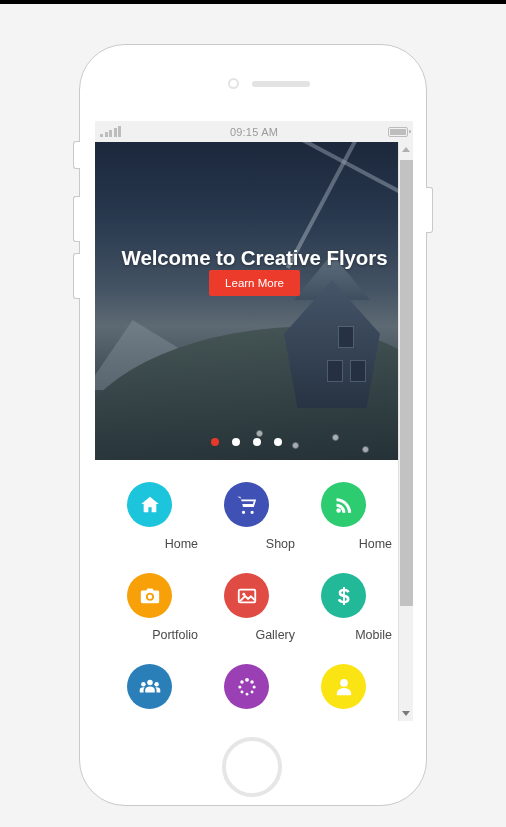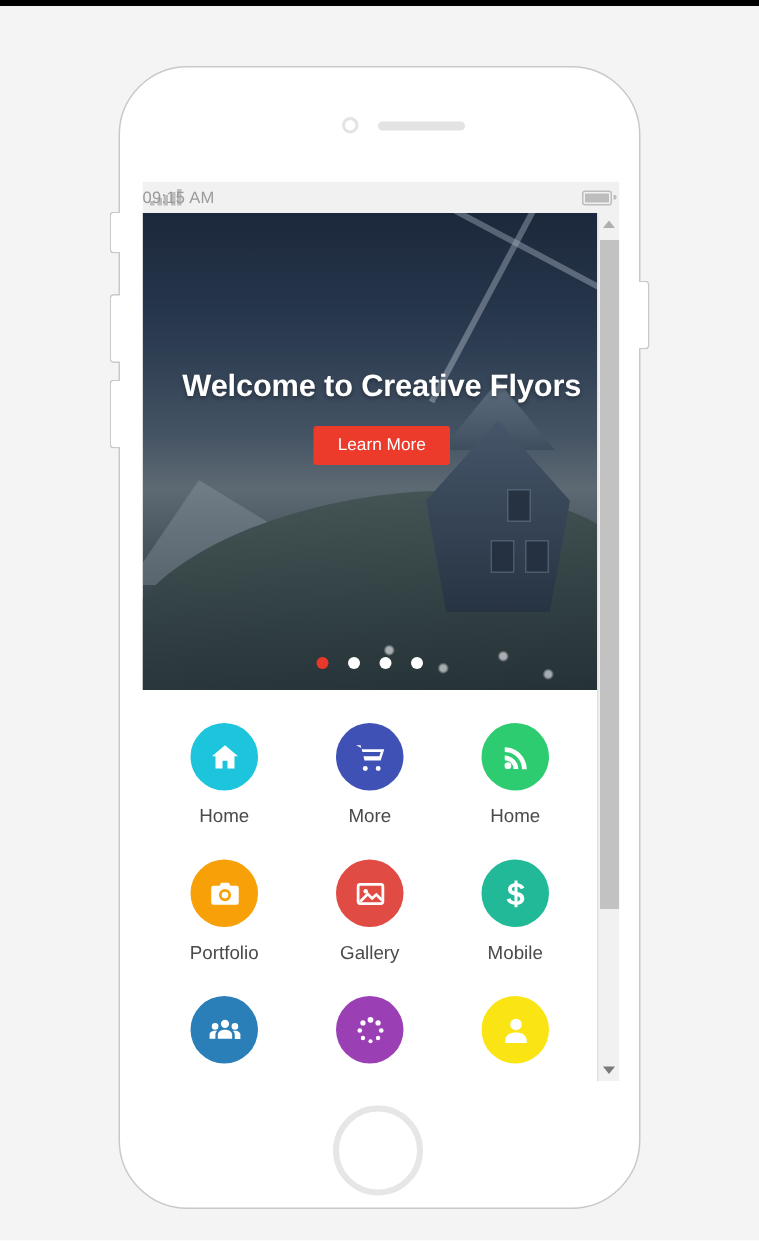--- a/index.html
+++ b/index.html
@@ -143,21 +143,21 @@
   .signal i:nth-child(3){height:7px;}
   .signal i:nth-child(4){height:9px;}
   .signal i:nth-child(5){height:11px;}
 
   .clock {
     font-size: 11px;
     color: #9a9a9a;
     letter-spacing: 0.2px;
     position: absolute;
     left: 0; right: 0;
-    text-align: left;
+    text-align: center;
   }
   .battery {
     width: 20px; height: 10px;
     border: 1.5px solid #bdbdbd;
     border-radius: 2px;
     position: relative;
     box-sizing: border-box;
   }
   .battery::after {
     content: "";
@@ -299,21 +299,20 @@
   }
   .hero-sub {
     color: #ffffff;
     font-size: 11.5px;
     font-weight: bold;
     margin: 14px 0 0 0;
     text-shadow: 0 1px 3px rgba(0,0,0,.35);
   }
   .hero-btn {
     display: inline-block;
-    margin-top: 14px;
     background: #ec3b2b;
     color: #ffffff;
     font-size: 11.5px;
     padding: 7px 16px;
     border: none;
     border-radius: 2px;
     font-family: "Liberation Sans", sans-serif;
     cursor: pointer;
   }
   .dots {
@@ -333,21 +332,21 @@
   .dot.active { background: #e8382a; }
 
   
   .grid {
     padding: 22px 6px 0 6px;
     display: grid;
     grid-template-columns: repeat(3, 1fr);
     row-gap: 22px;
   }
   .tile {
-    text-align: center;
+    text-align: right;
     cursor: pointer;
   }
   .circle {
     width: 45px; height: 45px;
     border-radius: 50%;
     margin: 0 auto;
     display: flex;
     align-items: center;
     justify-content: center;
   }
@@ -474,21 +473,21 @@
                 </svg>
               </div>
               <div class="tile-label">Home</div>
             </div>
             <div class="tile">
               <div class="circle" style="background: rgb(63, 81, 181);">
                 <svg width="22" height="22" viewBox="0 0 24 24" fill="#fff">
                   <path d="M1.5 3h3.3l.7 3H22l-2.6 8.2H7.6L6.9 11h11.6l.9-3H6.1l-.7-3zM8.2 18.2a1.8 1.8 0 1 0 0 3.6 1.8 1.8 0 0 0 0-3.6zm9.4 0a1.8 1.8 0 1 0 0 3.6 1.8 1.8 0 0 0 0-3.6z"></path>
                 </svg>
               </div>
-              <div class="tile-label">More</div>
+              <div class="tile-label">Shop</div>
             </div>
             <div class="tile">
               <div class="circle" style="background: rgb(46, 204, 113);">
                 <svg width="20" height="20" viewBox="0 0 24 24" fill="#fff">
                   <circle cx="5.5" cy="18.5" r="2.7"></circle>
                   <path d="M3 10.4v3.8a7 7 0 0 1 7 7h3.8C13.8 15.2 9 10.4 3 10.4zm0-6.6v3.8c7.6 0 13.8 6.2 13.8 13.8h3.8C20.6 11.9 12.8 3.8 3 3.8z"></path>
                 </svg>
               </div>
               <div class="tile-label">Home</div>
             </div>

